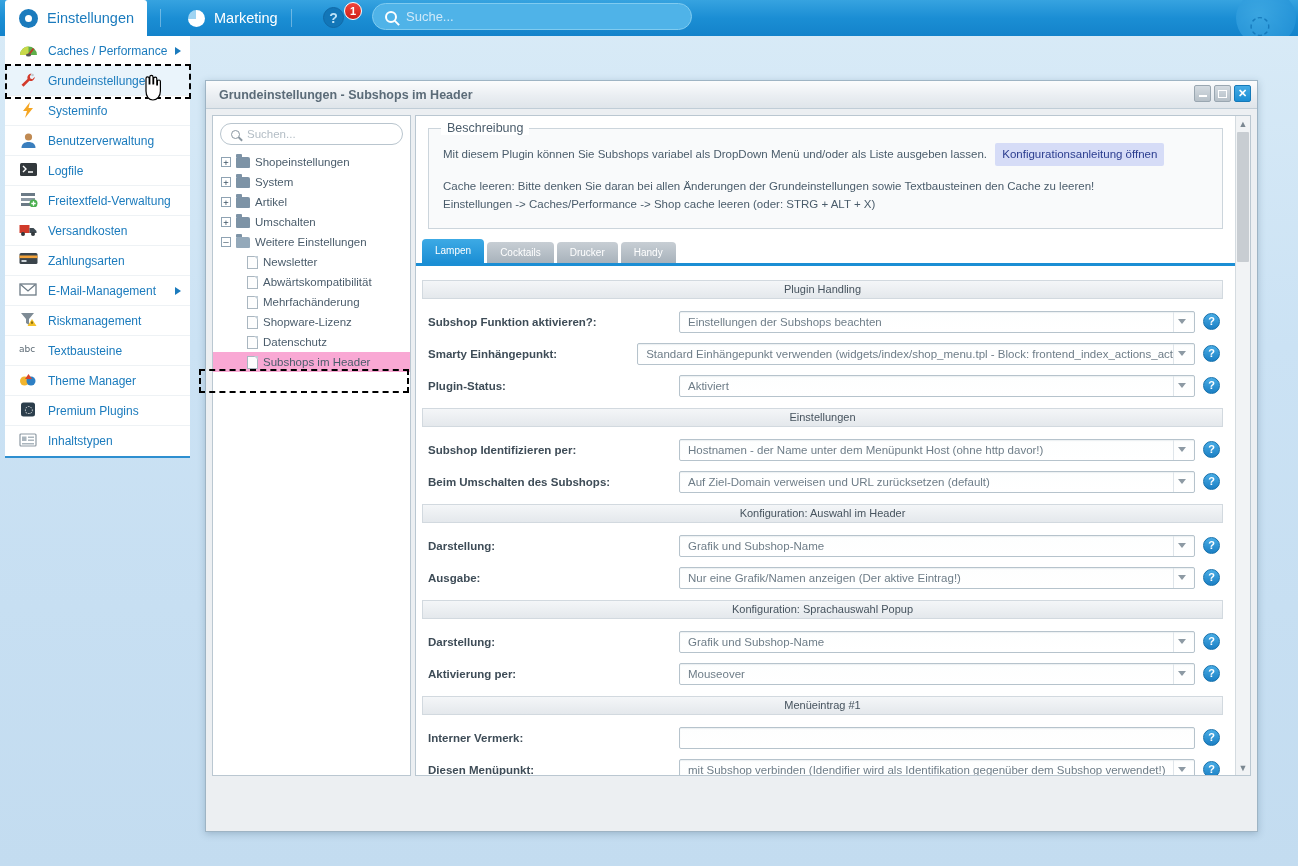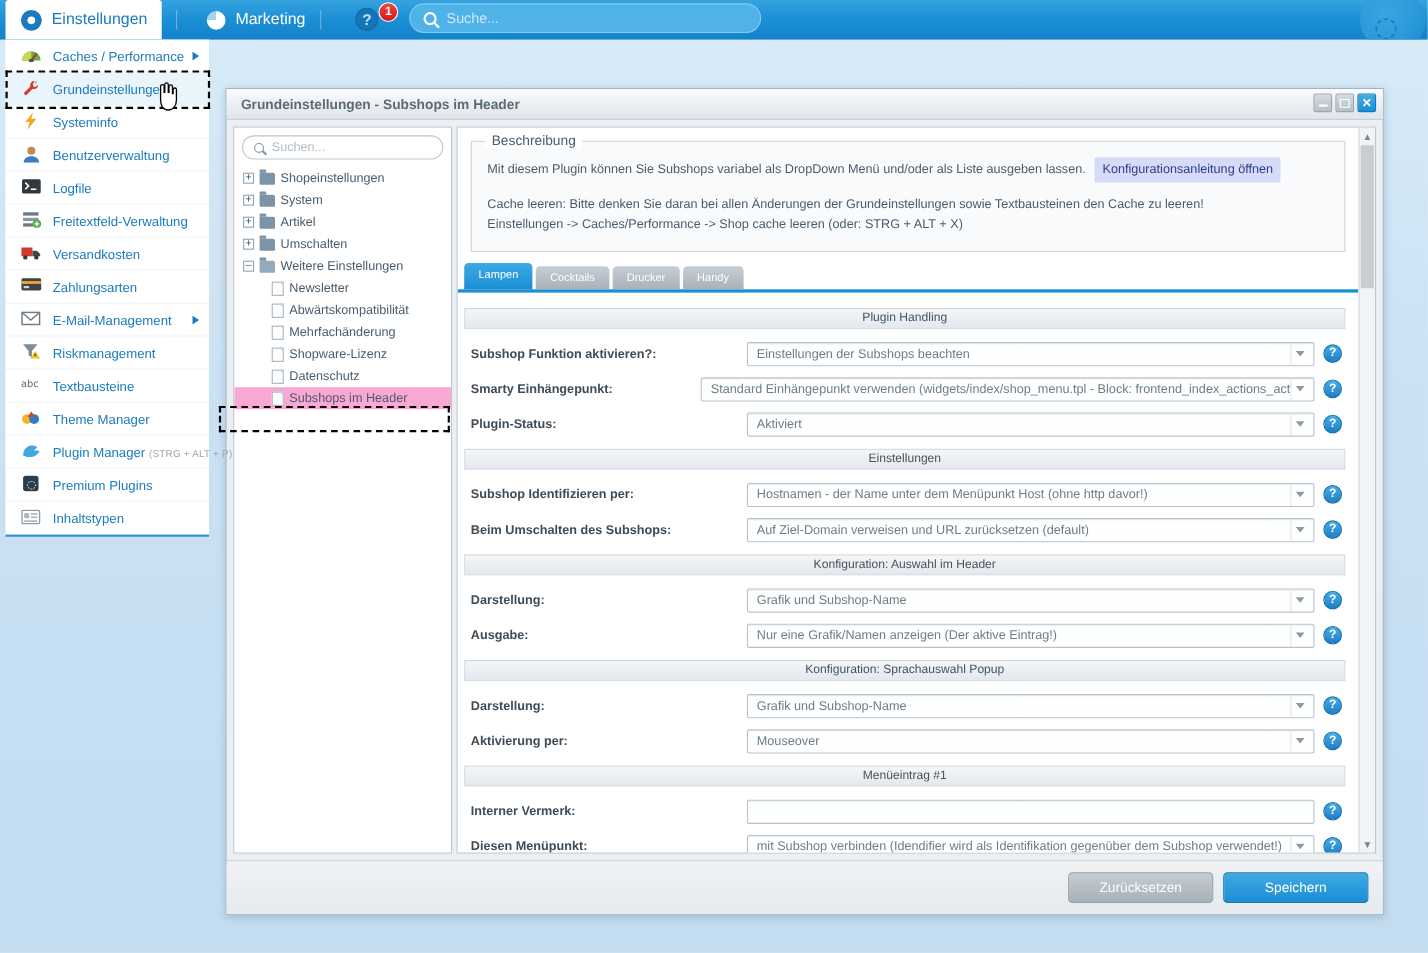--- a/index.html
+++ b/index.html
@@ -491,31 +491,20 @@
       <span class="mi-ico">
         <svg width="19" height="15" viewBox="0 0 19 15">
             <circle cx="5.5" cy="9" r="4.5" fill="#f2b52e"></circle>
             <circle cx="12" cy="9" r="4.5" fill="#2d7fc4"></circle>
             <path d="M9.5 2l3.5 5h-7z" fill="#d6452f"></path>
           </svg>
       </span>
       <span class="mi-label">Theme Manager</span>
     </div>
 
-    <div class="menu-item">
-      <span class="mi-ico">
-        <svg width="19" height="15" viewBox="0 0 19 15">
-            <path d="M2 12c0-5 3.5-9 8-9 3 0 5 1.5 5 1.5S13 6 12 8c3-1 5 0 5 0-1.5 3.5-5 5.5-9 5.5-3 0-6-1.5-6-1.5z" fill="#3fa9e3"></path>
-          </svg>
-      </span>
-      <span class="mi-label">
-        <span>Plugin Manager</span>
-        <span class="kbd">(STRG + ALT + P)</span>
-      </span>
-    </div>
 
     <div class="menu-item">
       <span class="mi-ico">
         <svg width="19" height="15" viewBox="0 0 19 15">
             <rect x="2" y="0.5" width="14" height="14" rx="2.5" fill="#2c3e4c"></rect>
             <text x="5.4" y="11.4" font-family="DejaVu Sans" font-size="10" fill="#fff">◌</text>
           </svg>
       </span>
       <span class="mi-label">Premium Plugins</span>
     </div>
@@ -808,21 +797,17 @@
         </div>
 
         <div class="vscroll">
           <div class="vs-arrow up">▲</div>
           <div class="vs-thumb"></div>
           <div class="vs-arrow down">▼</div>
         </div>
       </div>
     </div>
 
-    <div class="win-footer">
-      <div class="btn grey">Zurücksetzen</div>
-      <div class="btn blue">Speichern</div>
-    </div>
   </div>
 
   <div class="dash-sel" style="left:199px;top:369px;width:210px;height:24px;"></div>
 
 </div>
 
 </body></html>

